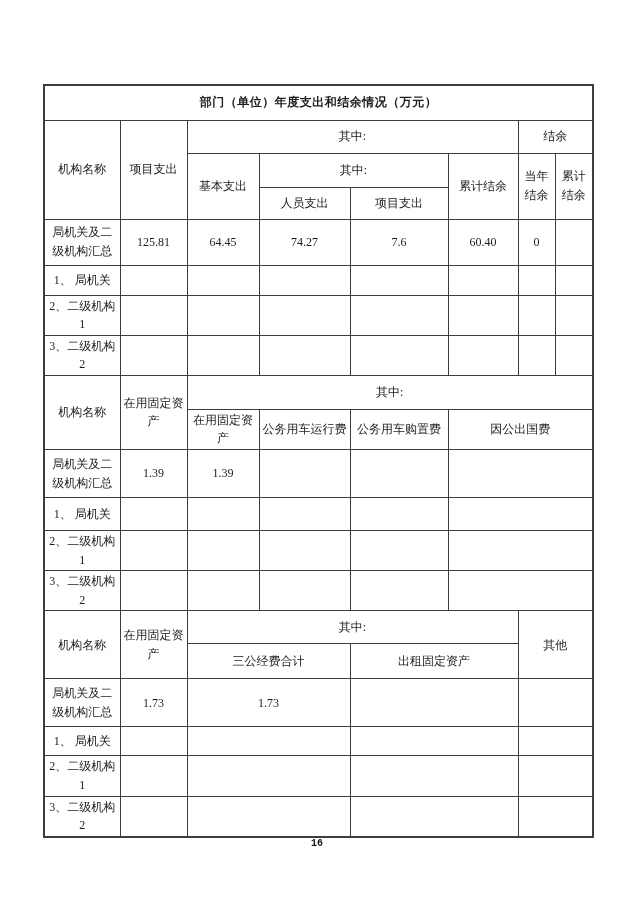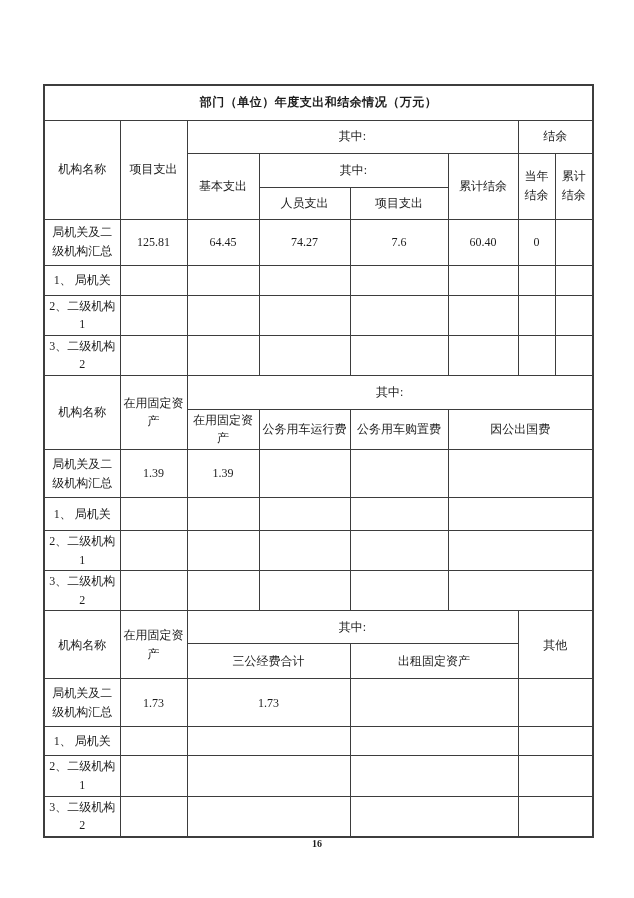--- a/index.html
+++ b/index.html
@@ -44,20 +44,21 @@
   td.tight { padding-left: 0; padding-right: 0; margin-top: 25px; }
   .pagenum {
     position: absolute;
     left: 0;
     top: 838px;
     width: 100%;
     text-align: center;
     font-size: 10px;
     font-weight: bold;
     color: #1c1c1c;
+    font-family: Liberation Mono, monospace;
   }
 </style>
 </head>
 <body>
 
 <div class="page">
 
   <table class="report">
     <colgroup>
       <col style="width:76px">

